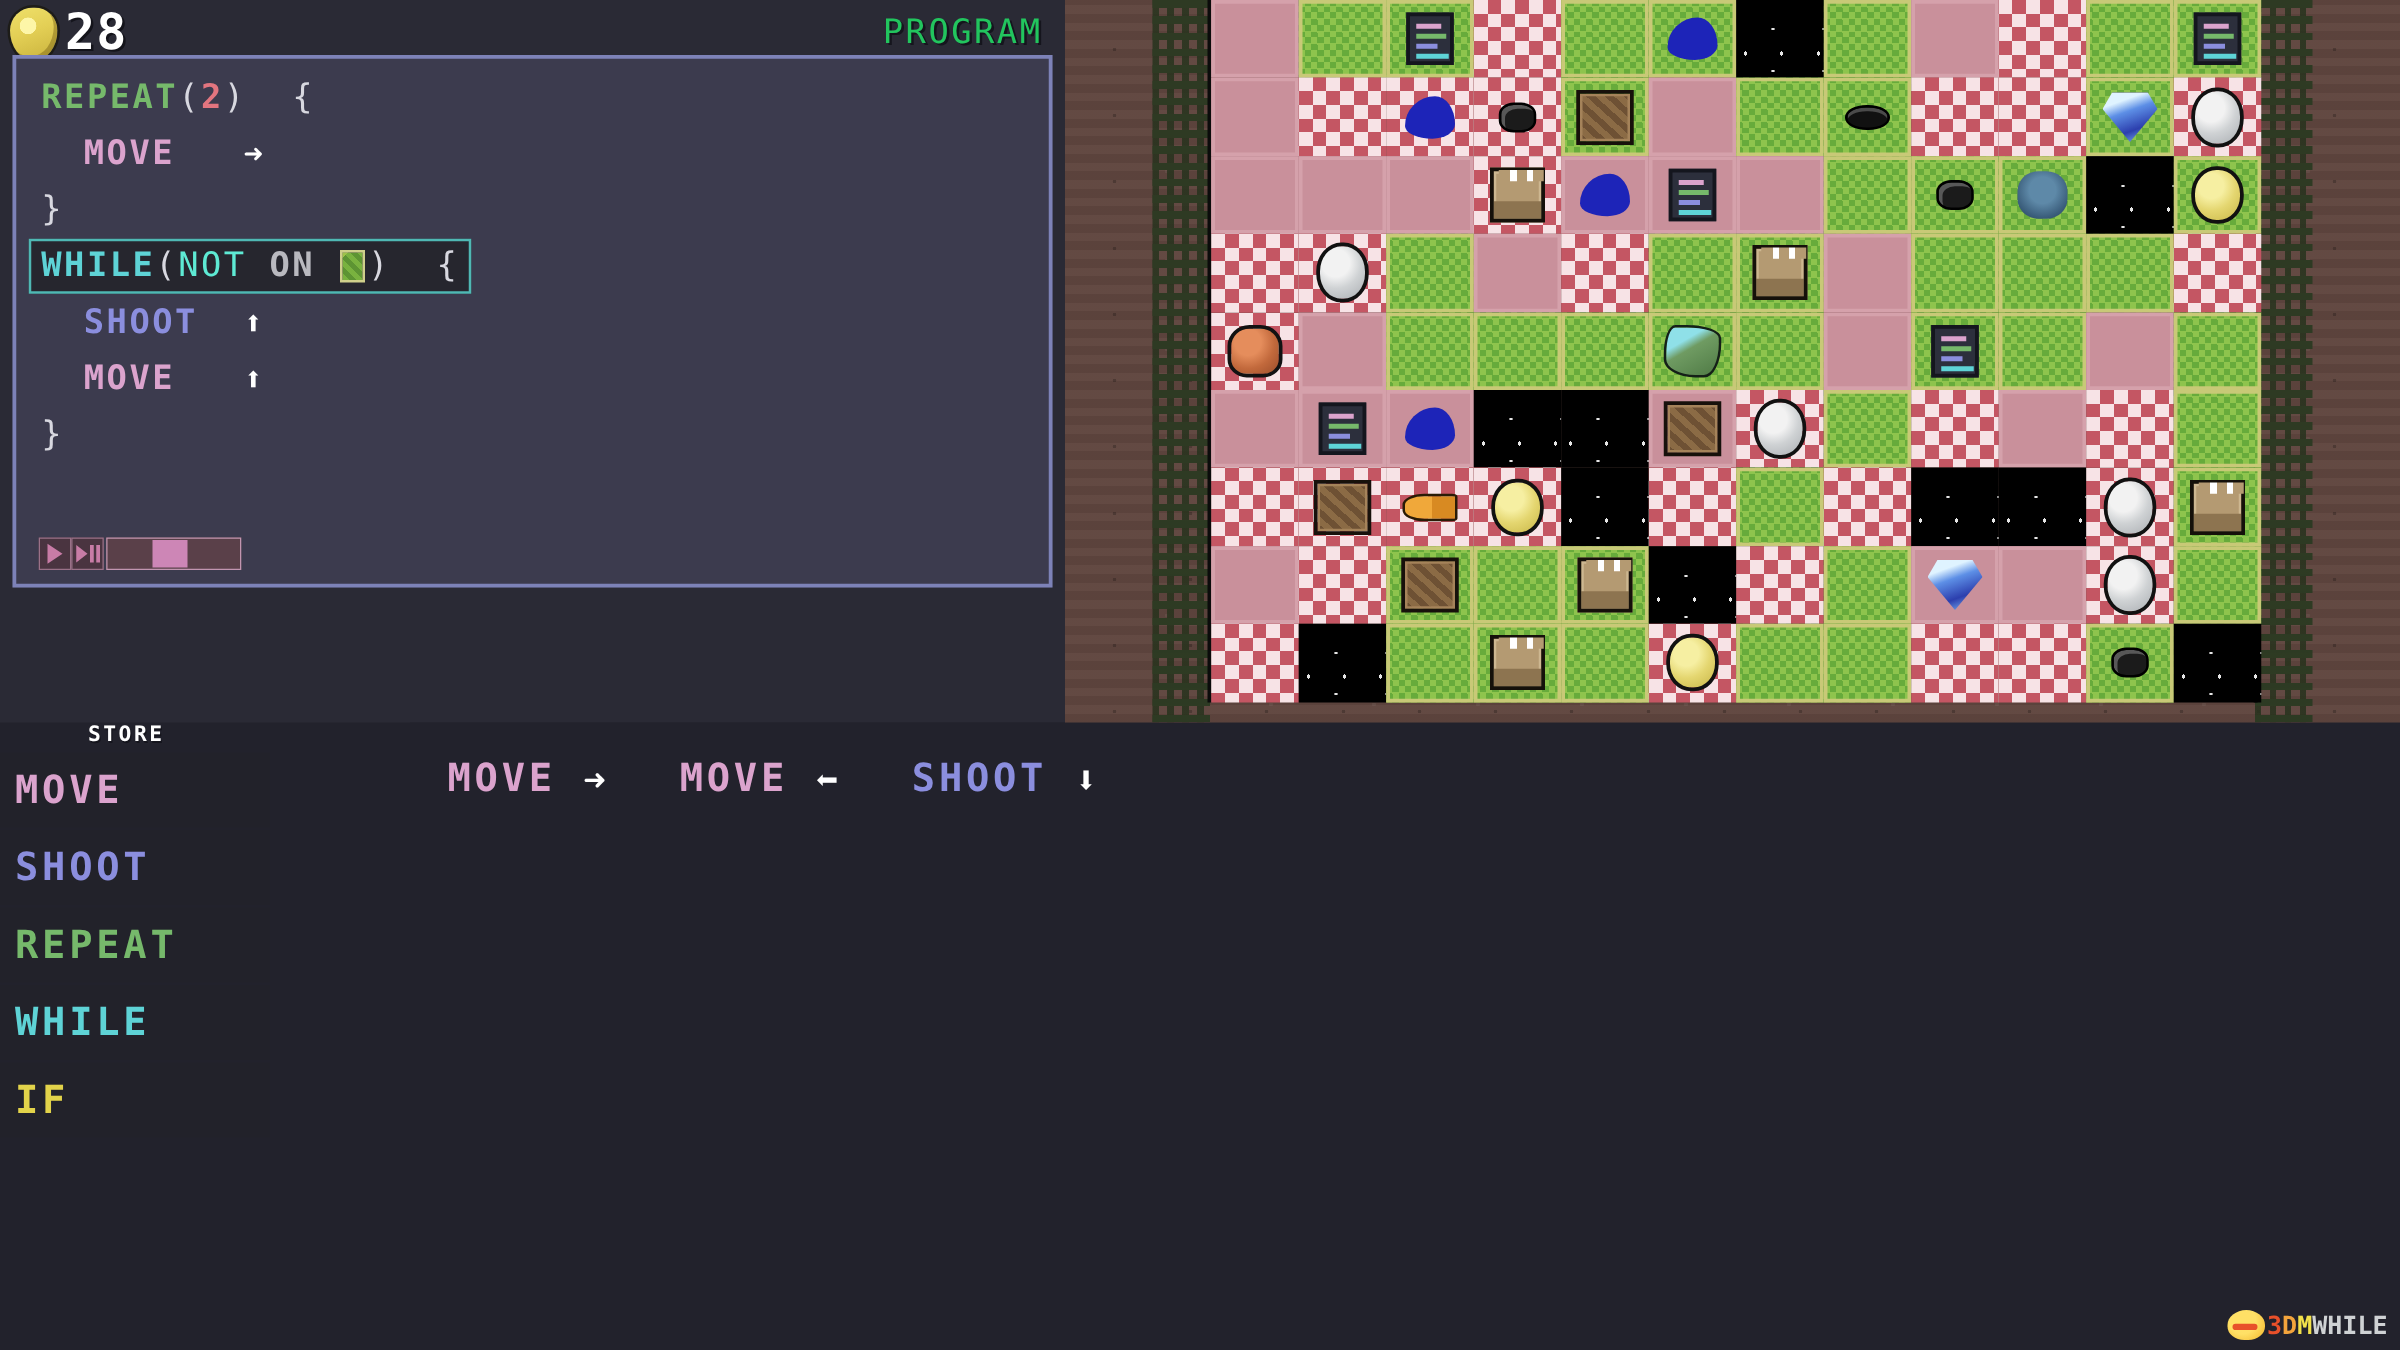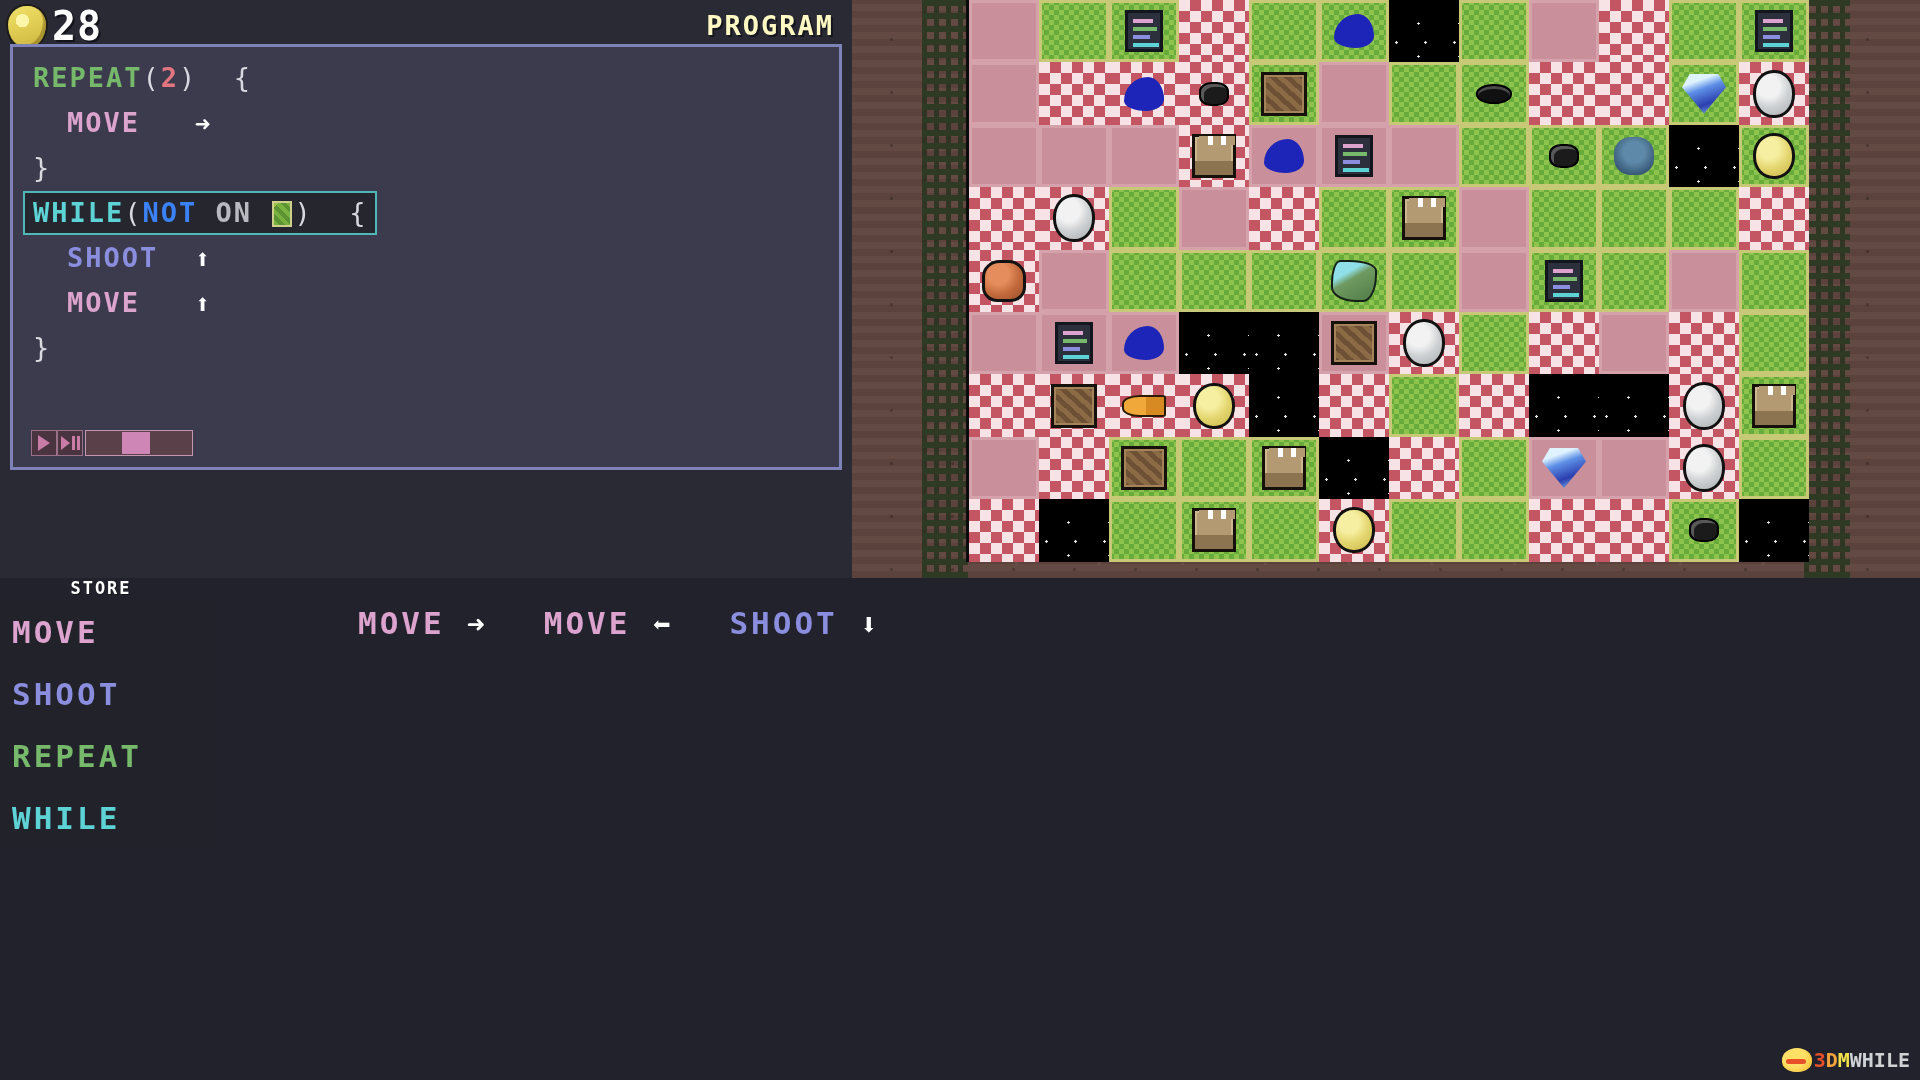--- a/index.html
+++ b/index.html
@@ -28,41 +28,41 @@
     box-shadow: inset -3px -3px 0 rgba(120,98,20,.45), 0 0 0 2px #1d1c18;
   }
   #coin-count{
     position:absolute; left:52px; top:2px;
     font-size:40px; font-weight:bold; color:#ffffff;
     letter-spacing:1px; line-height:48px;
     text-shadow: 2px 2px 0 #14141b;
   }
   #program-title{
     position:absolute; right:18px; top:10px;
-    font-size:27px; font-weight:bold; color:#fef9c3; letter-spacing:2px;
+    font-size:27px; font-weight:normal; color:#22c55e; letter-spacing:2px;
     text-shadow: 2px 2px 0 #15151d;
   }
 
   
   #program-box{
     position:absolute; left:10px; top:44px; width:832px; height:426px;
     background:#3c3b4e;
     border:3px solid #7d82b8;
   }
   #code{
     position:absolute; left:6px; top:8px; right:6px; top:8px;
     font-size:27px; line-height:45px; letter-spacing:2px; white-space:pre;
   }
   .line{ position:relative; height:45px; padding-left:14px; white-space:pre; }
   .line.indent{ padding-left:48px; }
   .kw-repeat{ color:#76b96b; font-weight:bold; }
   .kw-while { color:#5ed3d6; font-weight:bold; }
   .kw-move  { color:#dba3cd; font-weight:bold; }
   .kw-shoot { color:#8b8ede; font-weight:bold; }
-  .kw-not   { color:#3b82f6; font-weight:bold;text-align:center; }
+  .kw-not   { color:#5eead4; font-weight:normal;text-align:center; }
   .kw-on    { color:#b9b9bf; font-weight:bold; }
   .punct    { color:#d8d8e0; }
   .num      { color:#e2757f; font-weight:bold; }
   .arrow    { color:#ffffff; font-weight:bold; display:inline-block;
               transform:translateY(1px); font-size:26px; }
   .hl{
     display:inline-block;
     background:#26262e;
     border:2px solid #4fb8b4;
     padding:0 8px 0 8px;
@@ -341,20 +341,23 @@
         </div>
         <div class="store-item" style="color: rgb(139, 142, 222);">
           <span>SHOOT</span>
         </div>
         <div class="store-item" style="color: rgb(118, 185, 107);">
           <span>REPEAT</span>
         </div>
         <div class="store-item" style="color: rgb(94, 211, 214);">
           <span>WHILE</span>
         </div>
+        <div class="store-item" style="color: rgb(226, 211, 74);">
+          <span>IF</span>
+        </div>
       </div>
   </div>
 
   <div id="tray">
     <div id="tray-inner">
         <div class="tray-cmd">
           <span style="color: rgb(219, 163, 205);">MOVE</span>
           <span class="arrow">➜</span>
         </div>
         <div class="tray-cmd">

